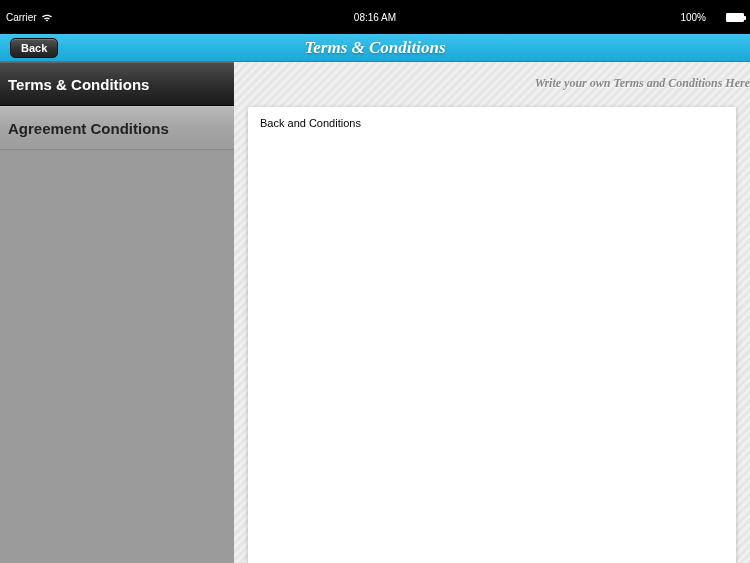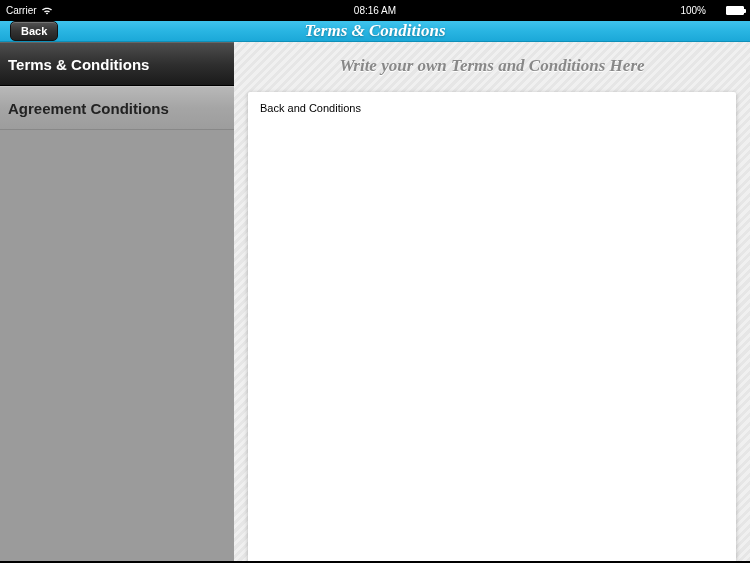--- a/index.html
+++ b/index.html
@@ -8,21 +8,21 @@
       box-sizing: border-box;
     }
     body {
       width: 750px;
       height: 563px;
       font-family: -apple-system, Helvetica, Arial, sans-serif;
       overflow: hidden;
       background: #000;
     }
     .status-bar {
-      height: 21px;
+      height: 34px;
       background: #000;
       color: #fff;
       display: flex;
       align-items: center;
       justify-content: space-between;
       font-size: 10px;
       padding: 0 6px;
       border-radius: 7px;
     }
     .status-left {
@@ -56,21 +56,21 @@
       content: '';
       position: absolute;
       right: -3px;
       top: 2px;
       width: 2px;
       height: 4px;
       background: #fff;
       border-radius: 0 1px 1px 0;
     }
     .nav-bar {
-      height: 21px;
+      height: 28px;
       background: linear-gradient(to bottom, #3fc4ed 0%, #29b5e2 50%, #1ba8d8 100%);
       display: flex;
       align-items: center;
       position: relative;
       border-bottom: 1px solid #0e8fb8;
     }
     .back-button {
       margin-left: 10px;
       background: linear-gradient(to bottom, #555 0%, #333 50%, #222 100%);
       color: #fff;
@@ -131,27 +131,27 @@
         #f0f0f0 0px,
         #f0f0f0 3px,
         #e6e6e6 3px,
         #e6e6e6 6px
       );
       display: flex;
       flex-direction: column;
       padding-bottom: 0;
     }
     .content-header {
-      text-align: center;
+      text-align: right;
       padding: 14px 0 16px 0;
       color: #888;
       font-family: Georgia, 'Times New Roman', serif;
       font-style: italic;
       font-weight: bold;
-      font-size: 17px;
+      font-size: 12px;
       text-shadow: 0 1px 0 #fff;
     }
     .content-card {
       background: #fff;
       margin: 0 14px;
       flex: 1;
       box-shadow: 0 1px 4px rgba(0,0,0,0.25);
       border-radius: 2px 2px 0 0;
       padding: 10px 12px;
       font-size: 11px;

